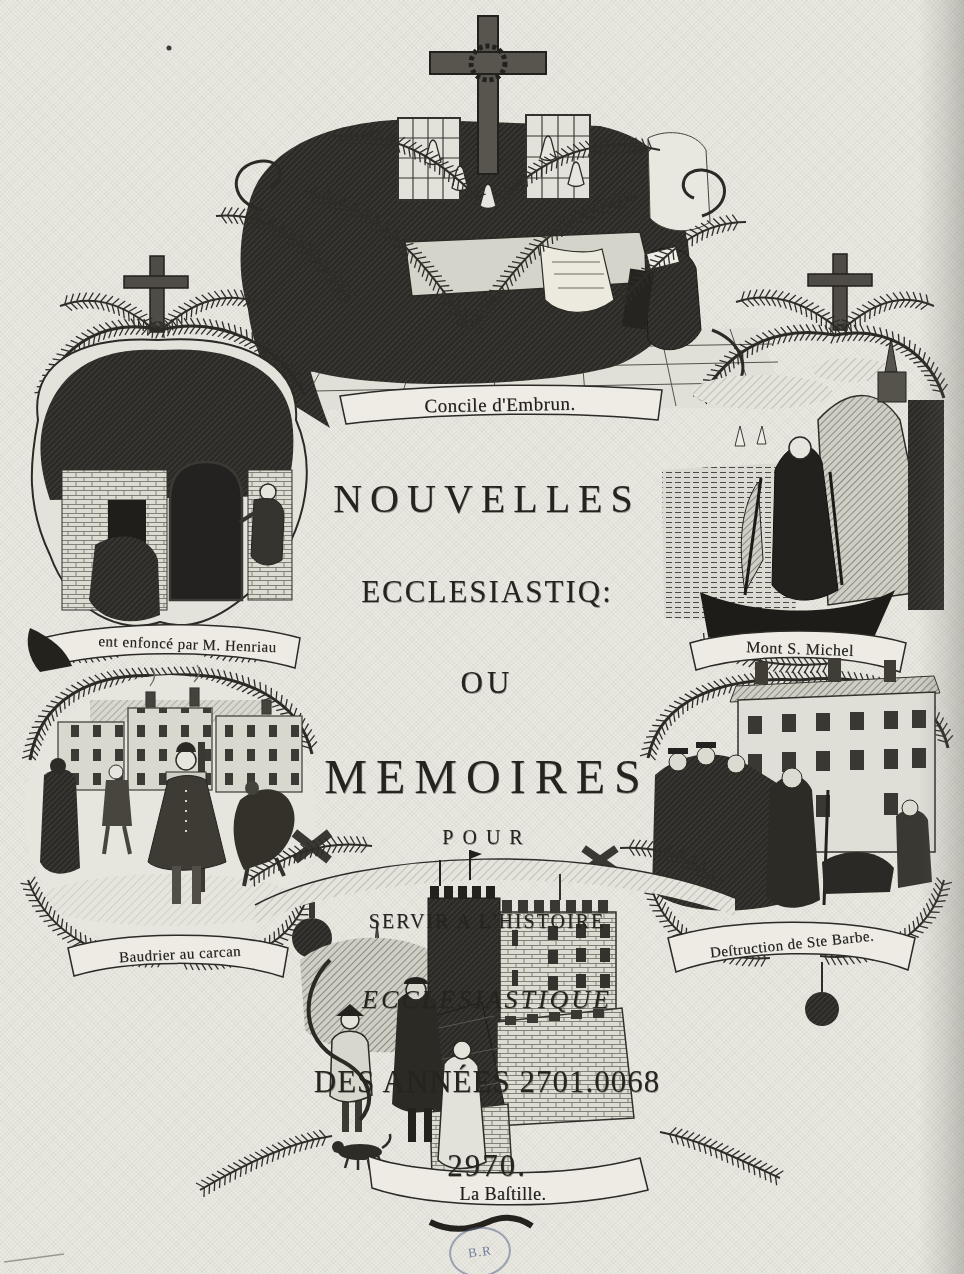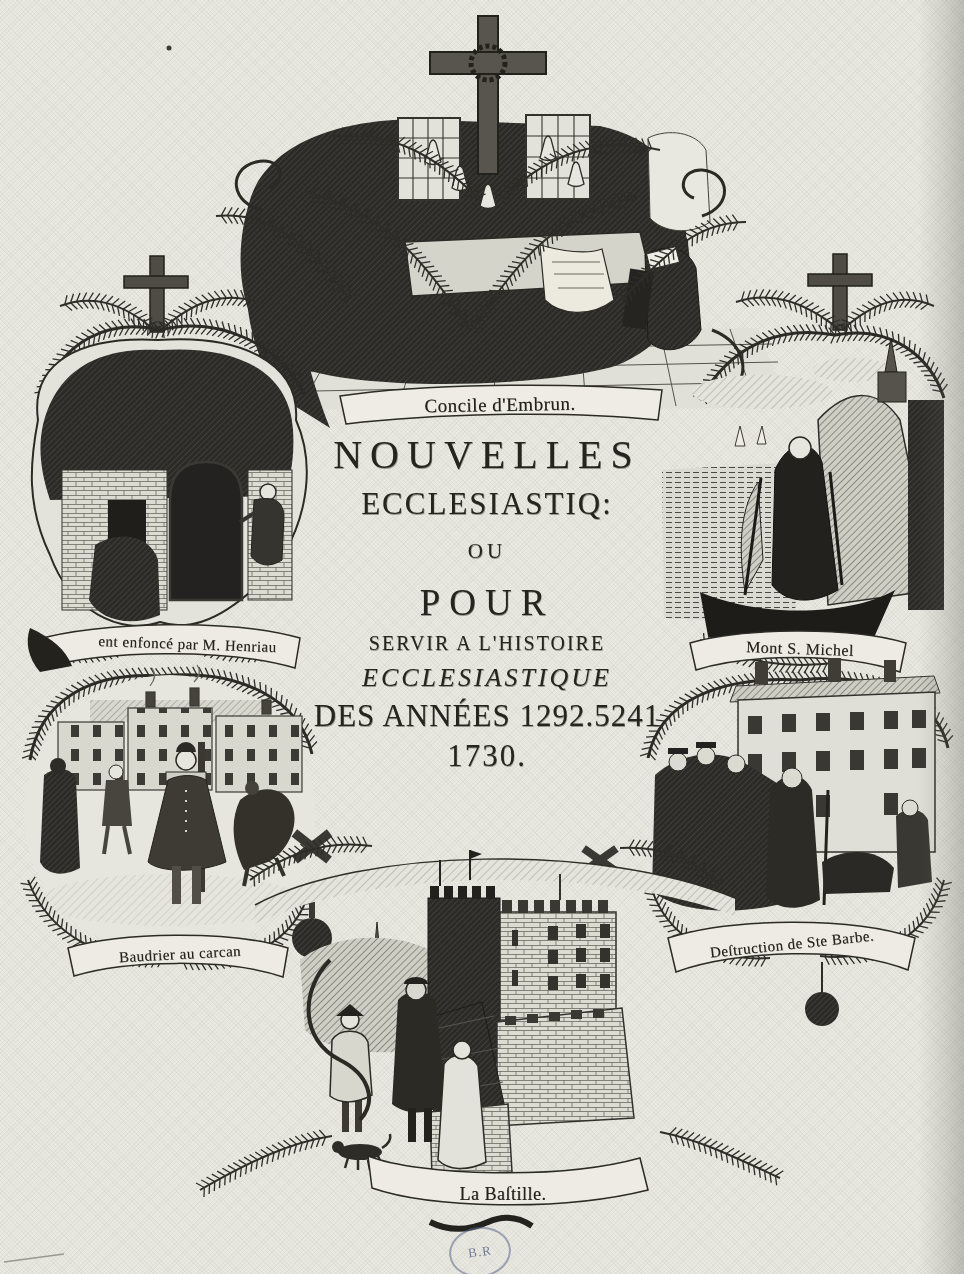--- a/index.html
+++ b/index.html
@@ -10,26 +10,26 @@
       repeating-linear-gradient(-45deg, rgba(60,55,45,.04) 0 1px, transparent 1px 3px),
       #e9e8e1;
     font-family:"Liberation Serif","DejaVu Serif",serif;
   }
   #art{position:absolute;inset:0;z-index:1;}
   .overlay{position:absolute;z-index:2;color:#23211c;text-align:center;
     text-shadow:.4px .4px 0 rgba(35,33,28,.45);}
   .caption{font-size:15px;letter-spacing:.5px;white-space:nowrap;}
   #title-block{position:absolute;left:267px;top:432px;width:440px;z-index:2;
     text-align:center;color:#26241e;}
-  .tl{text-shadow:.6px .6px 0 rgba(38,36,30,.4);}
+  .tl{text-shadow:.6px .6px 0 rgba(38,36,30,.4);margin-top:44px;}
   .tl0{font-size:40px;letter-spacing:8px;line-height:46px;}
   .tl1{font-size:31px;letter-spacing:2px;line-height:52px;}
-  .tl2{font-size:21px;letter-spacing:4px;line-height:42px;}
+  .tl2{font-size:31px;letter-spacing:4px;line-height:42px;}
   .tl3{font-size:48px;letter-spacing:9px;line-height:58px;}
-  .tl4{font-size:37px;letter-spacing:9px;line-height:46px;margin-top:8px;}
+  .tl4{font-size:20px;letter-spacing:9px;line-height:46px;margin-top:8px;}
   .tl5{font-size:20px;letter-spacing:2px;line-height:34px;}
   .tl6{font-size:26px;letter-spacing:3px;line-height:36px;font-style:italic;}
   .tl7{font-size:31px;letter-spacing:1px;line-height:40px;}
   .tl8{font-size:31px;letter-spacing:2px;line-height:40px;}
   #stamp{position:absolute;left:449px;top:1227px;width:58px;height:46px;z-index:2;
     border:2px solid rgba(92,106,140,.55);border-radius:50%;
     display:flex;align-items:center;justify-content:center;
     color:rgba(92,106,140,.85);font-size:13px;letter-spacing:1px;
     transform:rotate(-8deg);}
   #edge-shadow{position:absolute;right:0;top:0;width:46px;height:100%;z-index:3;
@@ -1863,25 +1863,26 @@
   </g>
 
   <circle cx="169" cy="48" r="2.5" fill="#3b3a35"></circle>
   <path d="M4,1262 L64,1254" stroke="#9a9890" stroke-width="1.5" fill="none"></path>
 </svg>
 
 <div id="title-block">
   <div class="tl tl0">NOUVELLES</div>
   <div class="tl tl1">ECCLESIASTIQ:</div>
   <div class="tl tl2">OU</div>
+  <div class="tl tl3">MEMOIRES</div>
   <div class="tl tl4">POUR</div>
   <div class="tl tl5">SERVIR A L'HISTOIRE</div>
   <div class="tl tl6">ECCLESIASTIQUE</div>
-  <div class="tl tl7">DES ANNÉES 1292.5241</div>
-  <div class="tl tl8">1730.</div>
+  <div class="tl tl7">DES ANNÉES 2701.0068</div>
+  <div class="tl tl8">2970.</div>
 </div>
 
 <div class="overlay caption" style="left:350px;top:394px;width:300px;font-size:19px;transform:rotate(-1deg);">Concile d'Embrun.</div>
 
 <div class="overlay caption" style="left:80px;top:636px;width:215px;transform:rotate(2deg);">ent enfoncé par M. Henriau</div>
 
 <div class="overlay caption" style="left:700px;top:640px;width:200px;font-size:16px;transform:rotate(2deg);">Mont S. Michel</div>
 
 <div class="overlay caption" style="left:80px;top:946px;width:200px;transform:rotate(-3deg);">Baudrier au carcan</div>
 

